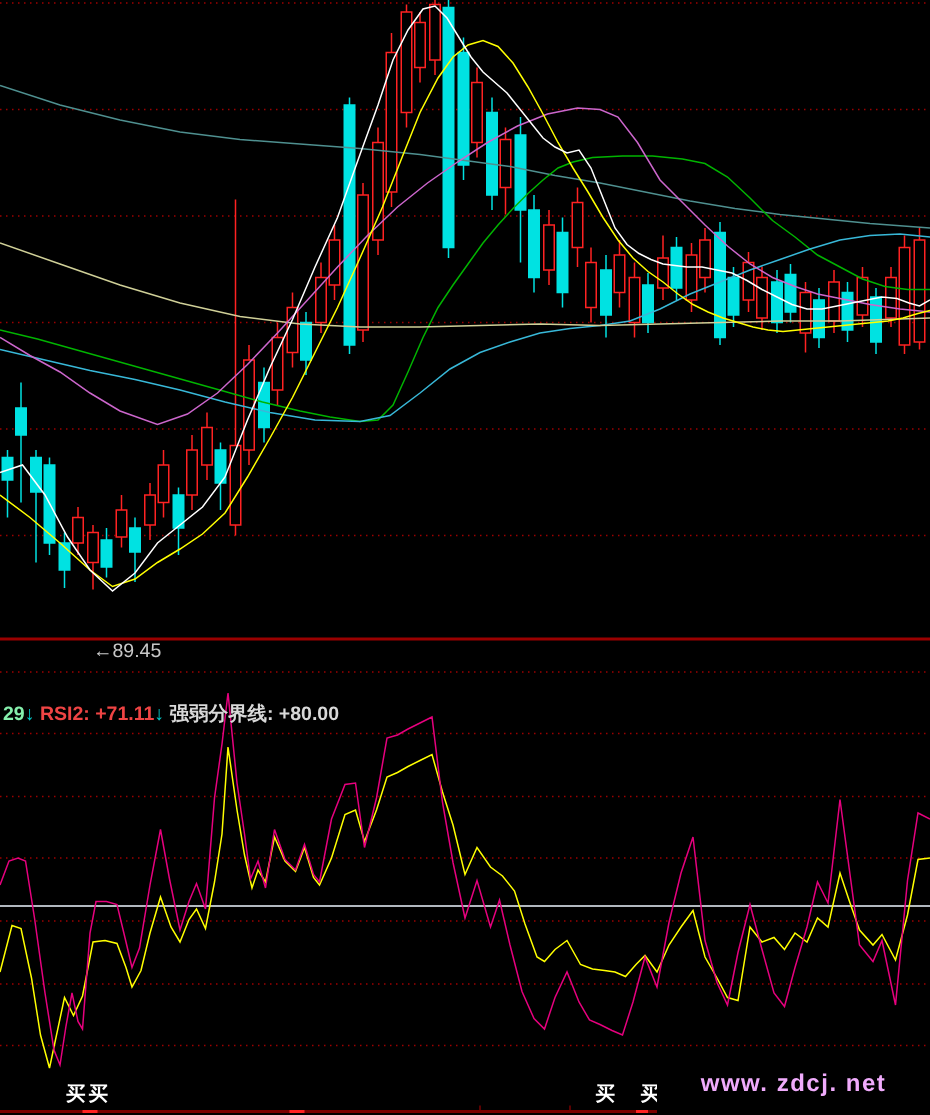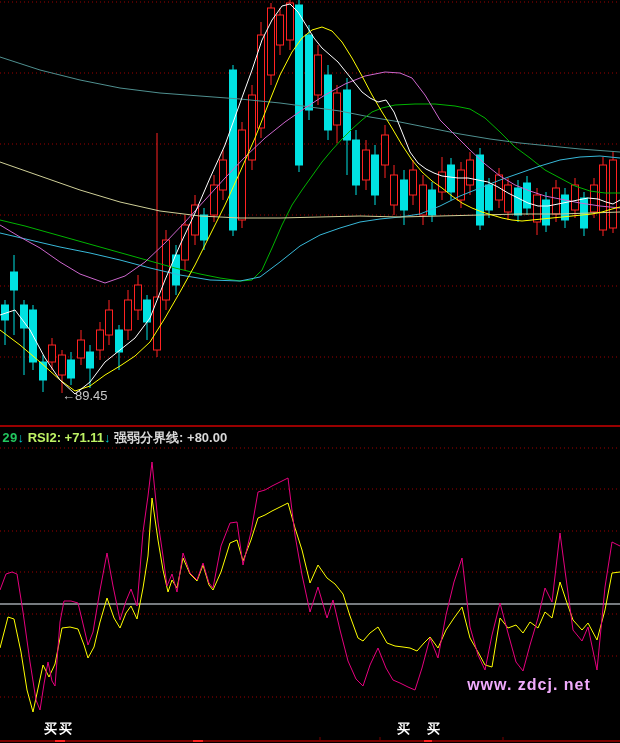--- a/index.html
+++ b/index.html
@@ -1,23 +1,23 @@
 <!DOCTYPE html>
 <html><head>
 <meta charset="utf-8">
 <style>
   html,body{margin:0;padding:0;background:#000;}
   #screen{position:relative;width:620px;height:743px;background:#000;overflow:hidden;
           font-family:"Liberation Sans", sans-serif;}
   #chart{position:absolute;left:0;top:0;}
-  .overlay{position:absolute;white-space:nowrap;}
+  .overlay{position:absolute;white-space:nowrap;margin-top:38px;}
   #hdr{left:2px;top:429px;font-size:13px;font-weight:bold;letter-spacing:0px;}
-  #hdr .v1{color:#22c55e;font-family:Liberation Mono, monospace;}
+  #hdr .v1{color:#86efac;}
   #hdr .arr{color:#00d0d0;font-weight:normal;}
-  #hdr .v2{color:#bef264;}
+  #hdr .v2{color:#ef4444;}
   #hdr .thr{color:#d8d8d8;}
   #lowlab{left:62px;top:388px;font-size:13px;color:#c8c8c8;}
   .buy{position:absolute;top:720px;font-size:13px;font-weight:bold;color:#ffffff;}
   #buy1{left:44px;} #buy2{left:59px;} #buy3{left:397px;} #buy4{left:427px;}
   #wm{left:438px;top:675px;width:182px;height:45px;background:#000;text-align:center;}
   #wm .l1{color:#ff0000;font-size:18px;font-weight:bold;line-height:22px;letter-spacing:0px;}
   #wm .l2{color:#f0abfc;font-size:16px;font-weight:bold;line-height:20px;letter-spacing:1px;}
 </style>
 </head>
 <body>

